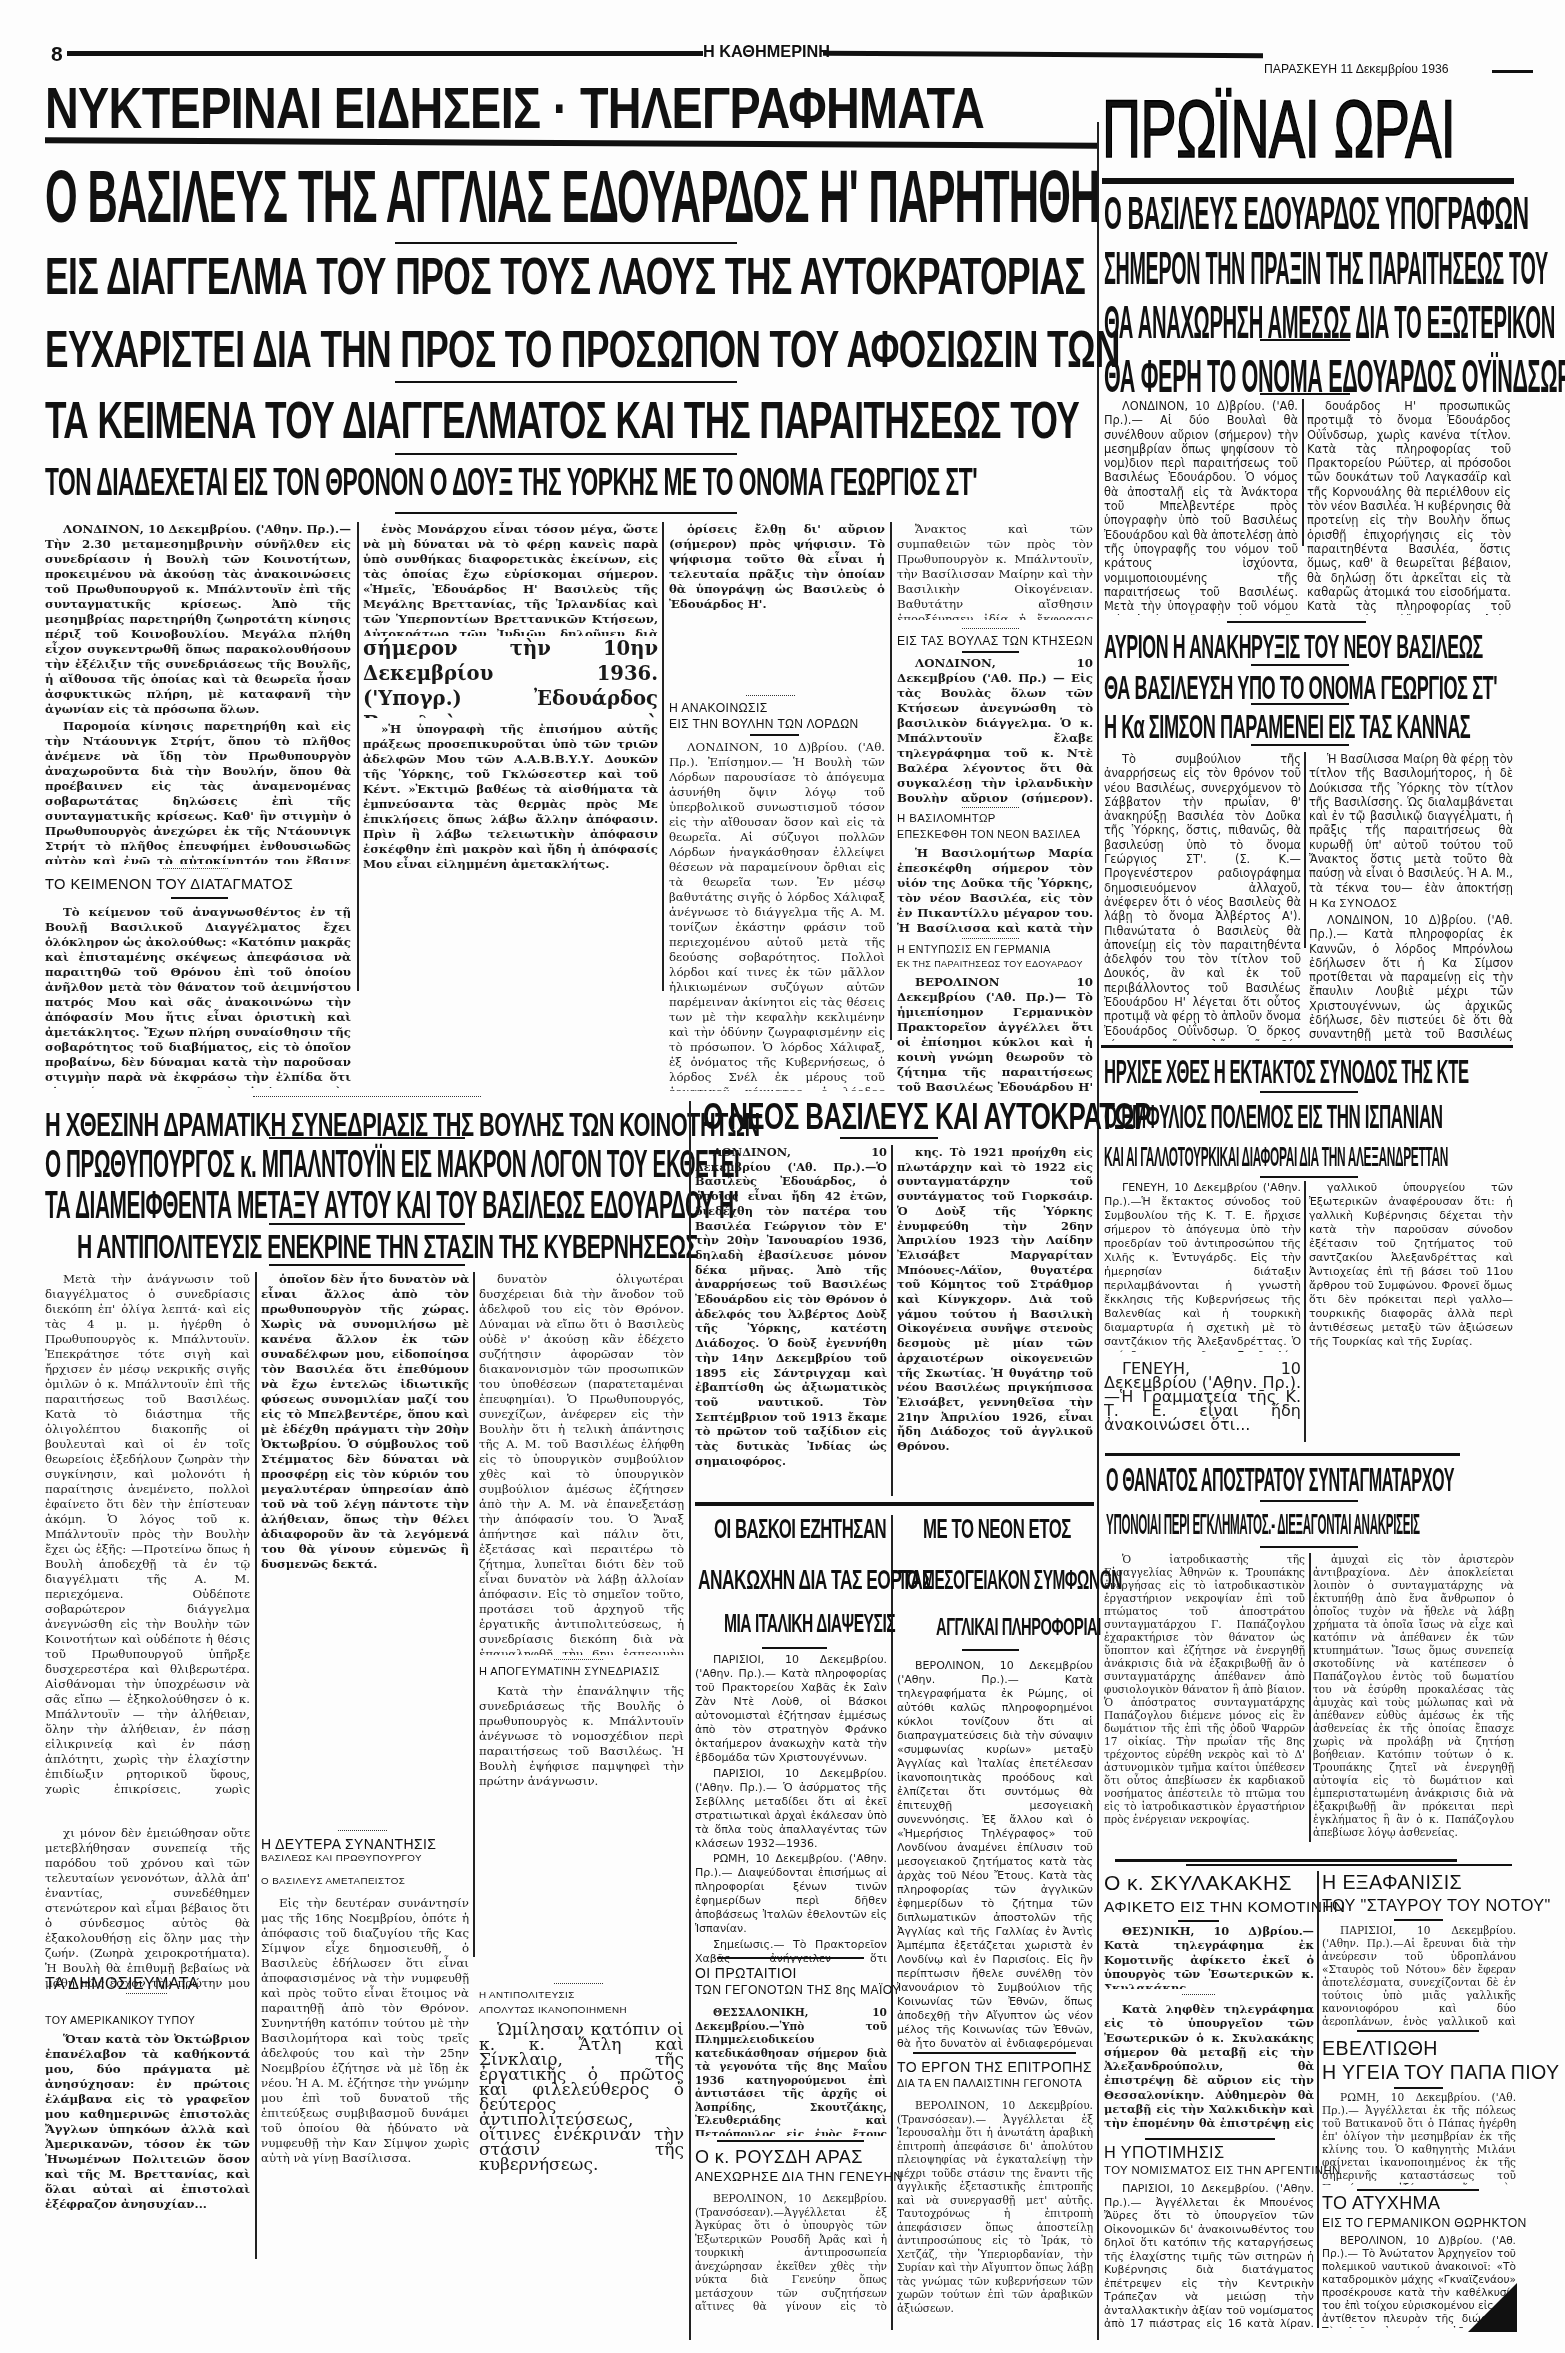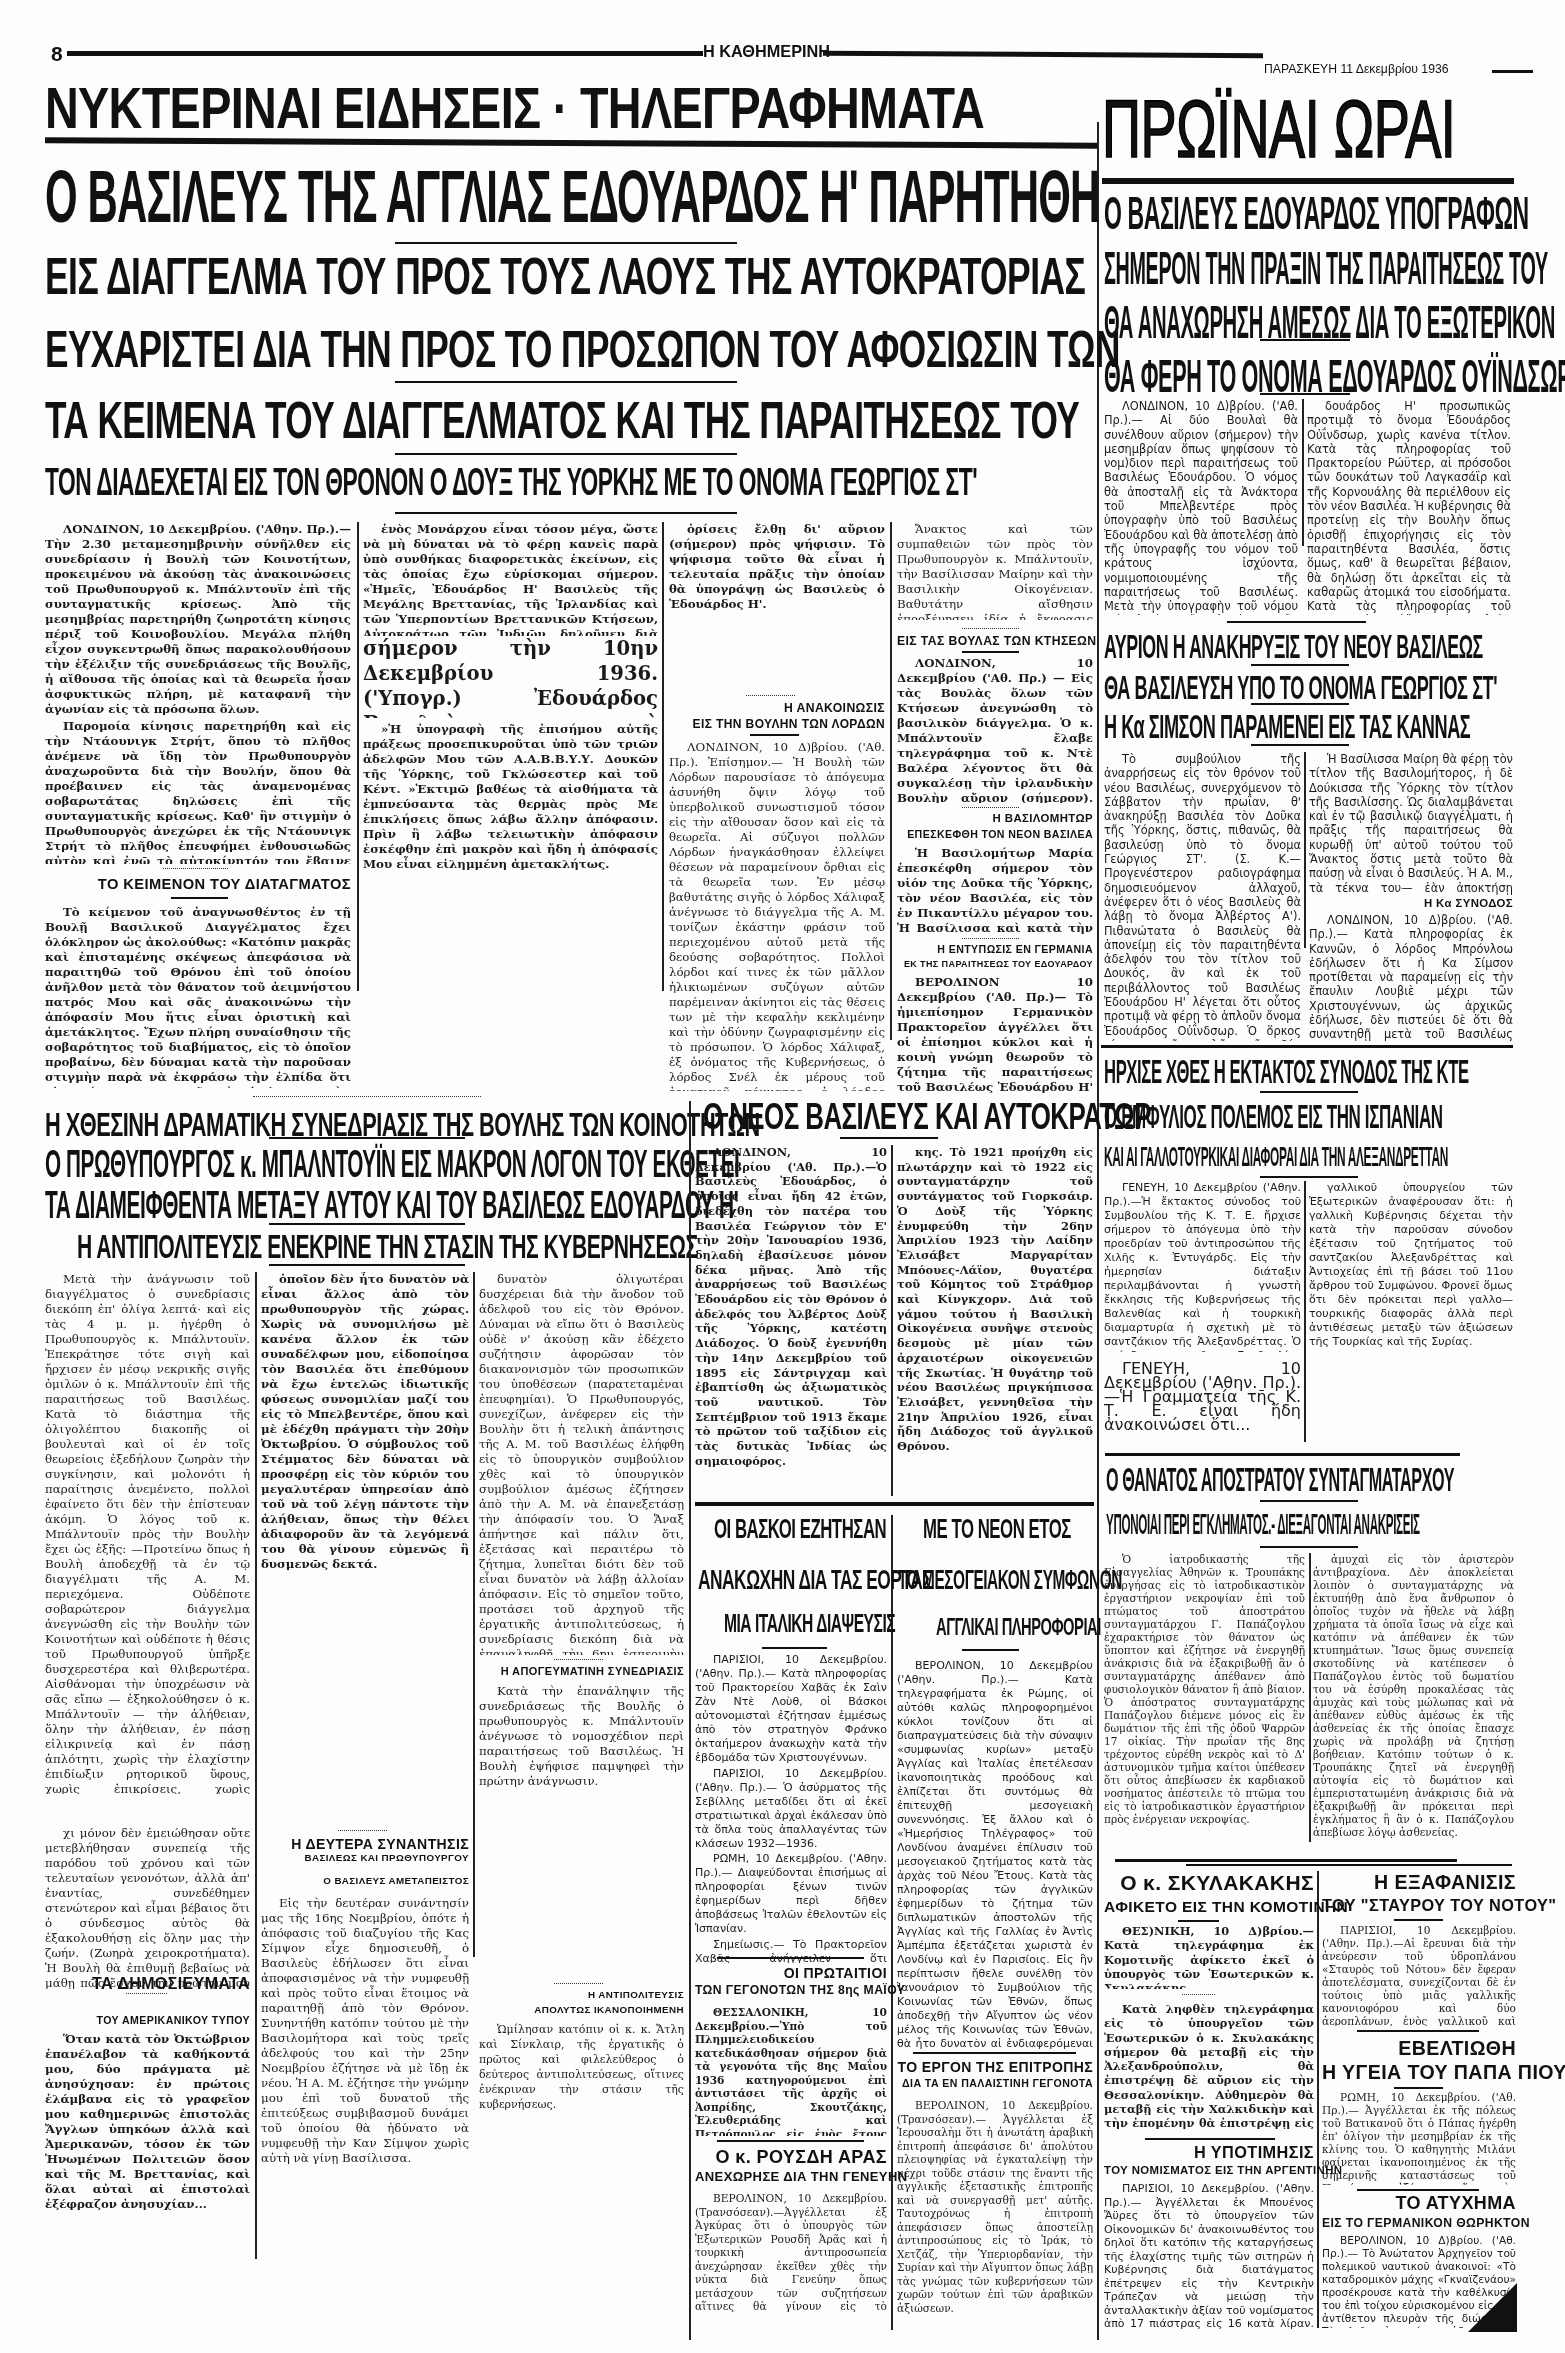--- a/index.html
+++ b/index.html
@@ -5,21 +5,21 @@
   html, body { margin:0; padding:0; background:#fff; }
   body { width:1565px; height:2354px; position:relative; overflow:hidden; font-family:"DejaVu Serif", serif; color:#111; }
   .page { position:absolute; left:0; top:0; width:1565px; height:2354px; background:#fdfdfd; }
   .abs { position:absolute; }
   .rule { position:absolute; background:#111; }
   .vrule { position:absolute; background:#222; width:1.6px; }
   .cond { font-family:"Liberation Sans", sans-serif; font-weight:bold; transform-origin:left top; white-space:nowrap; letter-spacing:-0.8px; }
   .body { position:absolute; font-family:"DejaVu Serif", serif; font-size:13.5px; line-height:19px; text-align:justify; color:#1a1a1a; overflow:hidden; hyphens:auto; }
   .body.bold { font-weight:bold; }
   .body p { margin:0 0 1.6px 0; text-indent:18px; }
-  .sub { position:absolute; font-family:"Liberation Sans", sans-serif; font-weight:bold; text-align:right; font-size:15.5px; letter-spacing:0.4px; white-space:nowrap; }
+  .sub { position:absolute; font-family:"Liberation Sans", sans-serif; font-weight:normal; text-align:left; font-size:15.5px; letter-spacing:0.4px; white-space:nowrap; }
   .stars { position:absolute; height:1.6px; border-top:1.6px dotted #333; }
   .short { position:absolute; height:2.4px; background:#111; }
   .underline-bar { position:absolute; height:2.4px; background:#111; }
 </style>
 </head>
 <body>
 
 <div class="page">
 
   <div class="abs" style="left:51px;top:42px;font:bold 21px 'Liberation Sans',sans-serif;">8</div>
@@ -144,21 +144,21 @@
     <p>δυνατὸν ὀλιγωτέραι δυσχέρειαι διὰ τὴν ἄνοδον τοῦ ἀδελφοῦ του εἰς τὸν Θρόνον. Δύναμαι νὰ εἴπω ὅτι ὁ Βασιλεὺς οὐδὲ ν' ἀκούσῃ κἂν ἐδέχετο συζήτησιν ἀφορῶσαν τὸν διακανονισμὸν τῶν προσωπικῶν του ὑποθέσεων (παρατεταμέναι ἐπευφημίαι). Ὁ Πρωθυπουργός, συνεχίζων, ἀνέφερεν εἰς τὴν Βουλὴν ὅτι ἡ τελικὴ ἀπάντησις τῆς Α. Μ. τοῦ Βασιλέως ἐλήφθη εἰς τὸ ὑπουργικὸν συμβούλιον χθὲς καὶ τὸ ὑπουργικὸν συμβούλιον ἀμέσως ἐζήτησεν ἀπὸ τὴν Α. Μ. νὰ ἐπανεξετάσῃ τὴν ἀπόφασίν του. Ὁ Ἄναξ ἀπήντησε καὶ πάλιν ὅτι, ἐξετάσας καὶ περαιτέρω τὸ ζήτημα, λυπεῖται διότι δὲν τοῦ εἶναι δυνατὸν νὰ λάβῃ ἀλλοίαν ἀπόφασιν. Εἰς τὸ σημεῖον τοῦτο, προτάσει τοῦ ἀρχηγοῦ τῆς ἐργατικῆς ἀντιπολιτεύσεως, ἡ συνεδρίασις διεκόπη διὰ νὰ ἐπαναληφθῇ τὴν 6ην ἑσπερινὴν (ὥρα ἑλληνικὴ 8η).</p>
   </div>
   <div class="stars" style="left:554px;top:1659px;width:49px;"></div>
   <div class="sub" style="left:479px;top:1665px;width:205px;font-size:11px;">Η ΑΠΟΓΕΥΜΑΤΙΝΗ ΣΥΝΕΔΡΙΑΣΙΣ</div>
   <div class="body" style="left:479px;top:1684px;width:205px;height:212px;font-size:11.8px;line-height:15px;">
     <p>Κατὰ τὴν ἐπανάληψιν τῆς συνεδριάσεως τῆς Βουλῆς ὁ πρωθυπουργὸς κ. Μπάλντουϊν ἀνέγνωσε τὸ νομοσχέδιον περὶ παραιτήσεως τοῦ Βασιλέως. Ἡ Βουλὴ ἐψήφισε παμψηφεὶ τὴν πρώτην ἀνάγνωσιν.</p>
   </div>
   <div class="stars" style="left:554px;top:1983px;width:49px;"></div>
   <div class="sub" style="left:479px;top:1989px;width:205px;font-size:9.8px;">Η ΑΝΤΙΠΟΛΙΤΕΥΣΙΣ</div>
   <div class="sub" style="left:479px;top:2004px;width:205px;font-size:9.8px;">ΑΠΟΛΥΤΩΣ ΙΚΑΝΟΠΟΙΗΜΕΝΗ</div>
-  <div class="body" style="left:479px;top:2022px;width:205px;height:236px;font-size:11px;line-height:15px;">
+  <div class="body" style="left:479px;top:2022px;width:205px;height:236px;font-size:17px;line-height:15px;">
     <p>Ὡμίλησαν κατόπιν οἱ κ. κ. Ἄτλη καὶ Σίνκλαιρ, τῆς ἐργατικῆς ὁ πρῶτος καὶ φιλελεύθερος ὁ δεύτερος ἀντιπολιτεύσεως, οἵτινες ἐνέκριναν τὴν στάσιν τῆς κυβερνήσεως.</p>
   </div>
 
   <div class="abs cond" style="left:703px;top:1096px;font-size:36px;transform:scaleX(0.72);">Ο ΝΕΟΣ ΒΑΣΙΛΕΥΣ ΚΑΙ ΑΥΤΟΚΡΑΤΩΡ</div>
   <div class="short" style="left:840px;top:1137px;width:98px;"></div>
   <div class="vrule" style="left:891px;top:1145px;height:351px;"></div>
   <div class="body bold" style="left:695px;top:1145px;width:192px;height:351px;font-size:11.4px;line-height:14.7px;">
     <p>ΛΟΝΔΙΝΟΝ, 10 Δεκεμβρίου ('Αθ. Πρ.).—Ὁ Βασιλεὺς Ἐδουάρδος, ὁ ὁποῖος εἶναι ἤδη 42 ἐτῶν, διεδέχθη τὸν πατέρα του Βασιλέα Γεώργιον τὸν Ε' τὴν 20ὴν Ἰανουαρίου 1936, δηλαδὴ ἐβασίλευσε μόνον δέκα μῆνας. Ἀπὸ τῆς ἀναρρήσεως τοῦ Βασιλέως Ἐδουάρδου εἰς τὸν Θρόνον ὁ ἀδελφός του Ἀλβέρτος Δοὺξ τῆς Ὑόρκης, κατέστη Διάδοχος. Ὁ δοὺξ ἐγεννήθη τὴν 14ην Δεκεμβρίου τοῦ 1895 εἰς Σάντριγχαμ καὶ ἐβαπτίσθη ὡς ἀξιωματικὸς τοῦ ναυτικοῦ. Τὸν Σεπτέμβριον τοῦ 1913 ἔκαμε τὸ πρῶτον τοῦ ταξίδιον εἰς τὰς δυτικὰς Ἰνδίας ὡς σημαιοφόρος.</p>
   </div>
   <div class="body bold" style="left:897px;top:1145px;width:196px;height:351px;font-size:11.4px;line-height:14.7px;">

